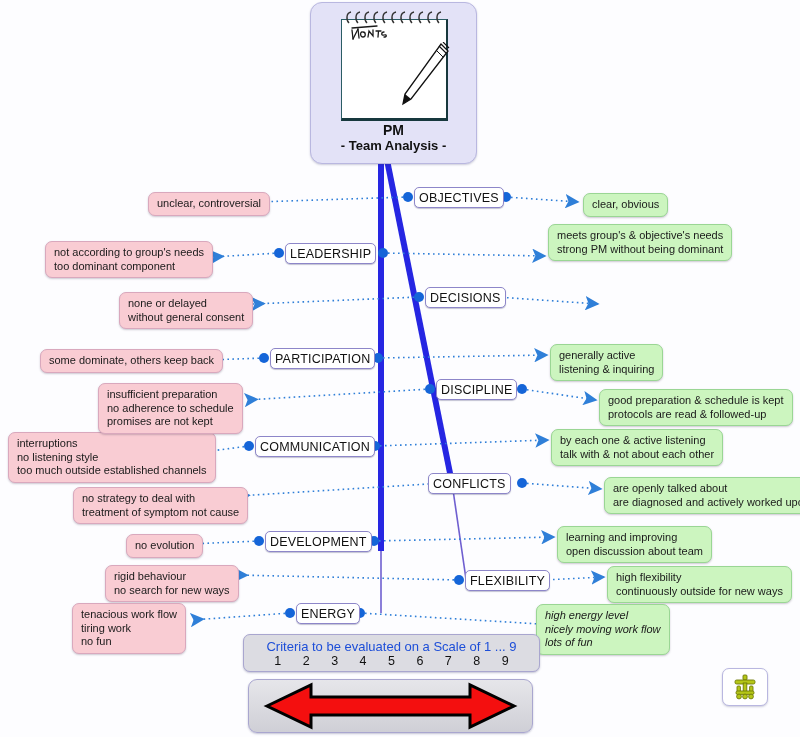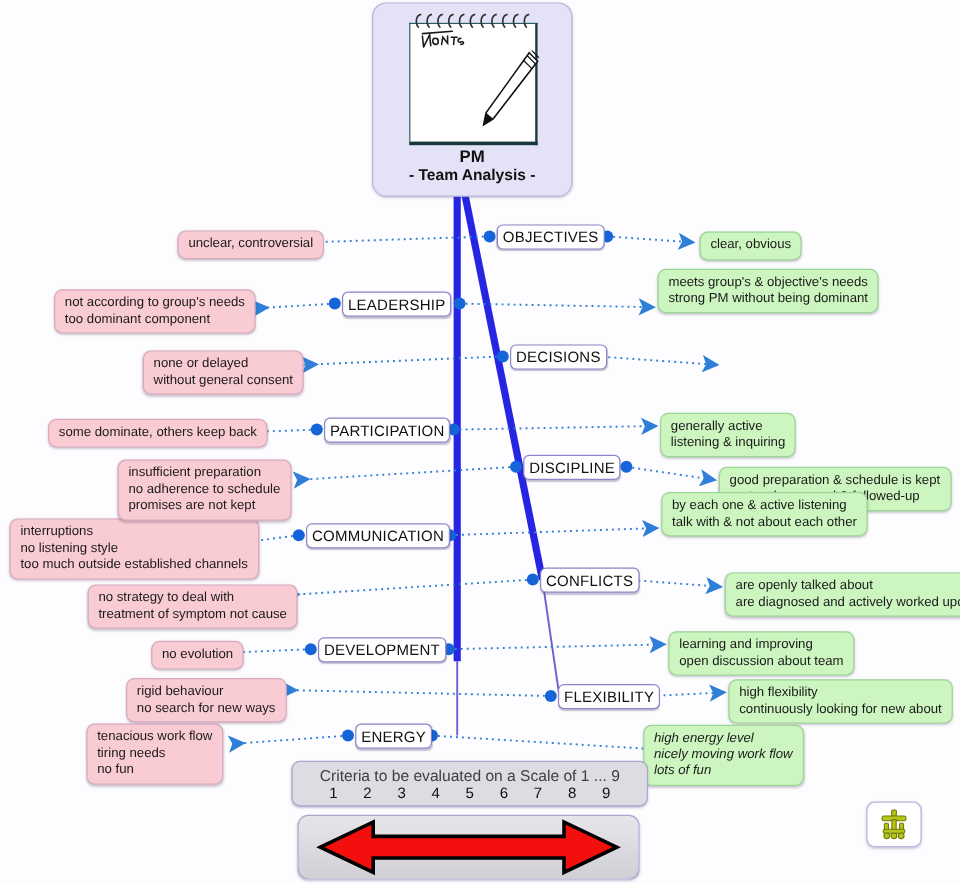--- a/index.html
+++ b/index.html
@@ -51,21 +51,21 @@
   .leaf.pos{background:#ccf5bf;border:1px solid #9ad694;}
   .leaf div{white-space:nowrap;}
 
   
   .scale-box{
     position:absolute;left:243px;top:634px;width:295px;height:36px;
     background:#dcdce2;border:1px solid #a9a6cf;border-radius:7px;
     box-shadow:0 1px 2px rgba(60,60,110,.3);
     display:flex;flex-direction:column;align-items:center;justify-content:center;
   }
-  .scale-title{font-size:13px;color:#404040;line-height:15px;}
+  .scale-title{font-size:13px;color:#1d4ed8;line-height:15px;}
   .scale-nums{font-size:12.5px;color:#111;line-height:14px;letter-spacing:9px;padding-left:9px;}
 
   
   .arrow-box{
     position:absolute;left:248px;top:679px;width:283px;height:52px;
     background:linear-gradient(#e6e6ea,#cfcfd6);
     border:1px solid #a9a6cf;border-radius:9px;
     box-shadow:0 1px 2px rgba(60,60,110,.3);
   }
 
@@ -194,21 +194,21 @@
     <div class="center-title">PM</div>
     <div class="center-sub">- Team Analysis -</div>
   </div>
 
   <div class="cat" style="left:414px;top:187px;">OBJECTIVES</div>
   <div class="cat" style="left:285px;top:243px;text-align:center;">LEADERSHIP</div>
   <div class="cat" style="left:425px;top:287px;">DECISIONS</div>
   <div class="cat" style="left:270px;top:348px;">PARTICIPATION</div>
   <div class="cat" style="left:436px;top:379px;">DISCIPLINE</div>
   <div class="cat" style="left:255px;top:436px;">COMMUNICATION</div>
-  <div class="cat" style="left:450px;top:473px;">CONFLICTS</div>
+  <div class="cat" style="left:428px;top:473px;">CONFLICTS</div>
   <div class="cat" style="left:265px;top:531px;">DEVELOPMENT</div>
   <div class="cat" style="left:465px;top:570px;">FLEXIBILITY</div>
   <div class="cat" style="left:296px;top:603px;">ENERGY</div>
 
   <div class="leaf neg" style="left:148px;top:192px;">
     <div>unclear, controversial</div>
   </div>
   <div class="leaf neg" style="left:45px;top:241px;">
     <div>not according to group's needs</div>
     <div>too dominant component</div>
@@ -236,54 +236,54 @@
   </div>
   <div class="leaf neg" style="left:126px;top:534px;">
     <div>no evolution</div>
   </div>
   <div class="leaf neg" style="left:105px;top:565px;">
     <div>rigid behaviour</div>
     <div>no search for new ways</div>
   </div>
   <div class="leaf neg" style="left:72px;top:603px;">
     <div>tenacious work flow</div>
-    <div>tiring needs</div>
+    <div>tiring work</div>
     <div>no fun</div>
   </div>
 
   <div class="leaf pos" style="left:583px;top:193px;">
     <div>clear, obvious</div>
   </div>
   <div class="leaf pos" style="left:548px;top:224px;">
     <div>meets group's &amp; objective's needs</div>
     <div>strong PM without being dominant</div>
   </div>
   <div class="leaf pos" style="left:550px;top:344px;">
     <div>generally active</div>
     <div>listening &amp; inquiring</div>
   </div>
   <div class="leaf pos" style="left:599px;top:389px;">
     <div>good preparation &amp; schedule is kept</div>
     <div>protocols are read &amp; followed-up</div>
   </div>
-  <div class="leaf pos" style="left:551px;top:410px;">
+  <div class="leaf pos" style="left:551px;top:429px;">
     <div>by each one &amp; active listening</div>
     <div>talk with &amp; not about each other</div>
   </div>
   <div class="leaf pos" style="left:604px;top:477px;">
     <div>are openly talked about</div>
     <div>are diagnosed and actively worked upon</div>
   </div>
   <div class="leaf pos" style="left:557px;top:526px;">
     <div>learning and improving</div>
     <div>open discussion about team</div>
   </div>
   <div class="leaf pos" style="left:607px;top:566px;">
     <div>high flexibility</div>
-    <div>continuously looking for new about</div>
+    <div>continuously outside for new ways</div>
   </div>
   <div class="leaf pos" style="left:536px;top:604px;font-style:italic;">
     <div>high energy level</div>
     <div>nicely moving work flow</div>
     <div>lots of fun</div>
   </div>
 
   <div class="scale-box">
     <div class="scale-title">Criteria to be evaluated on a Scale of 1 ... 9</div>
     <div class="scale-nums">1 2 3 4 5 6 7 8 9</div>

